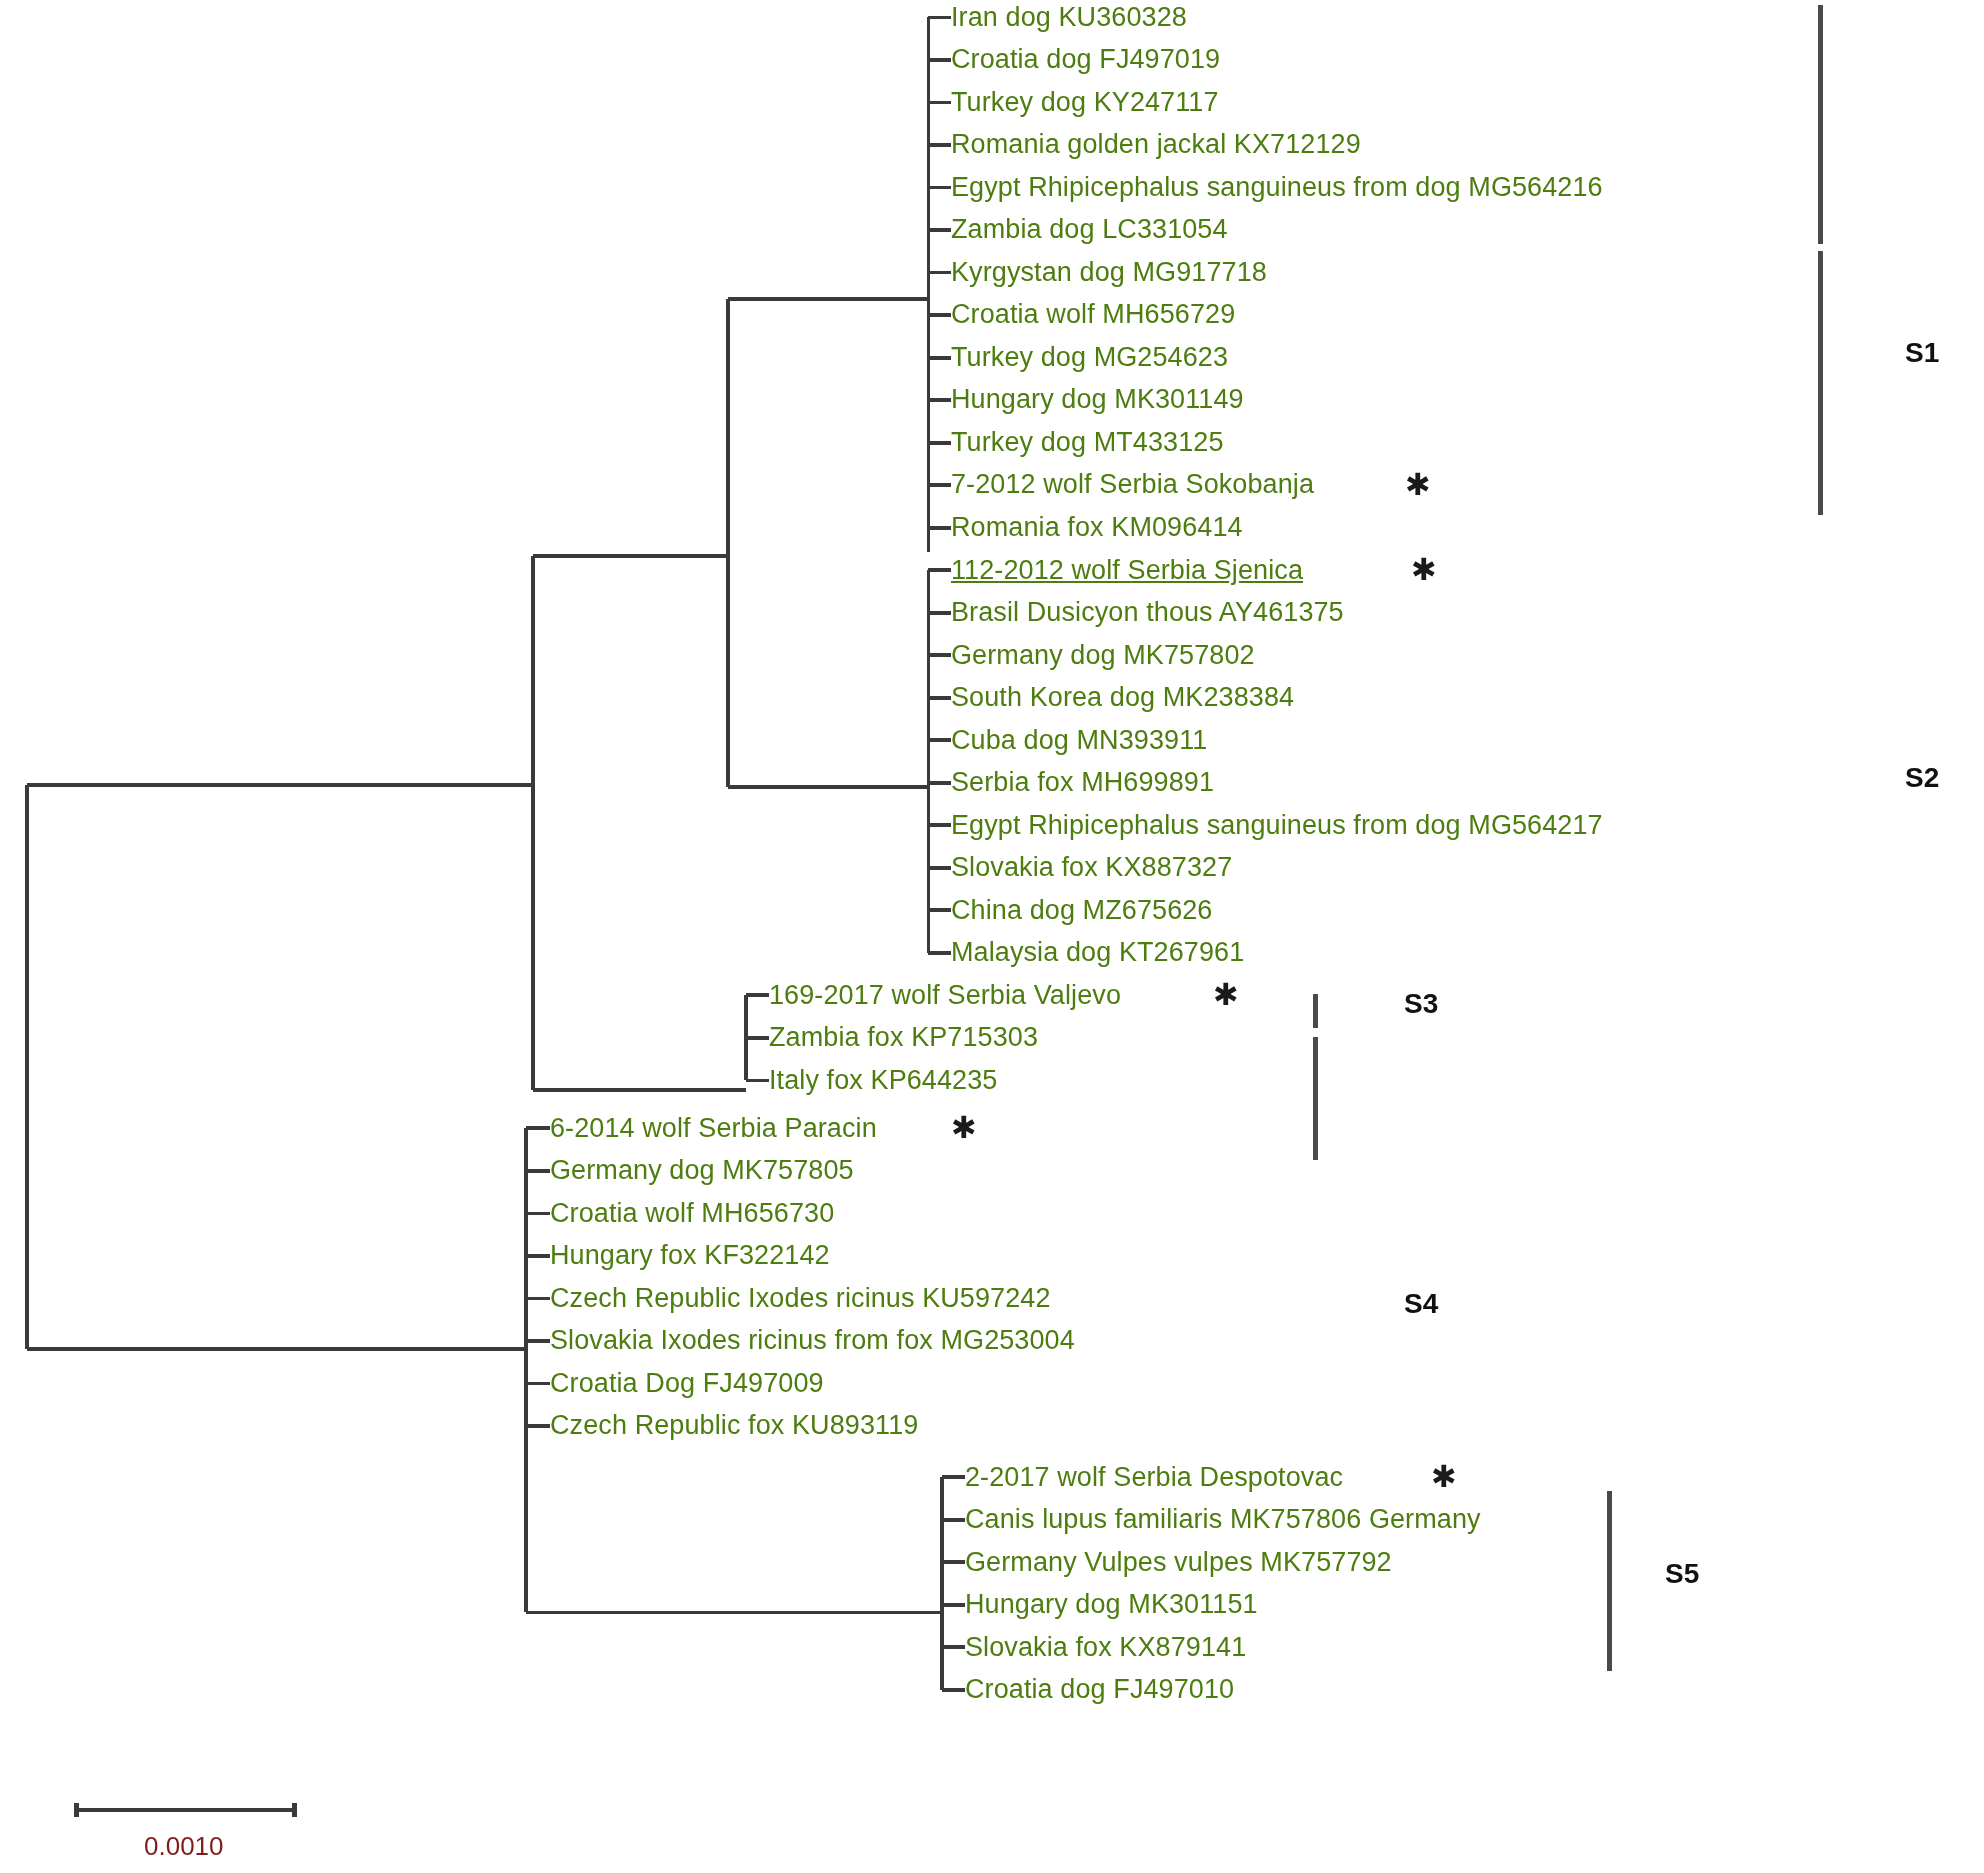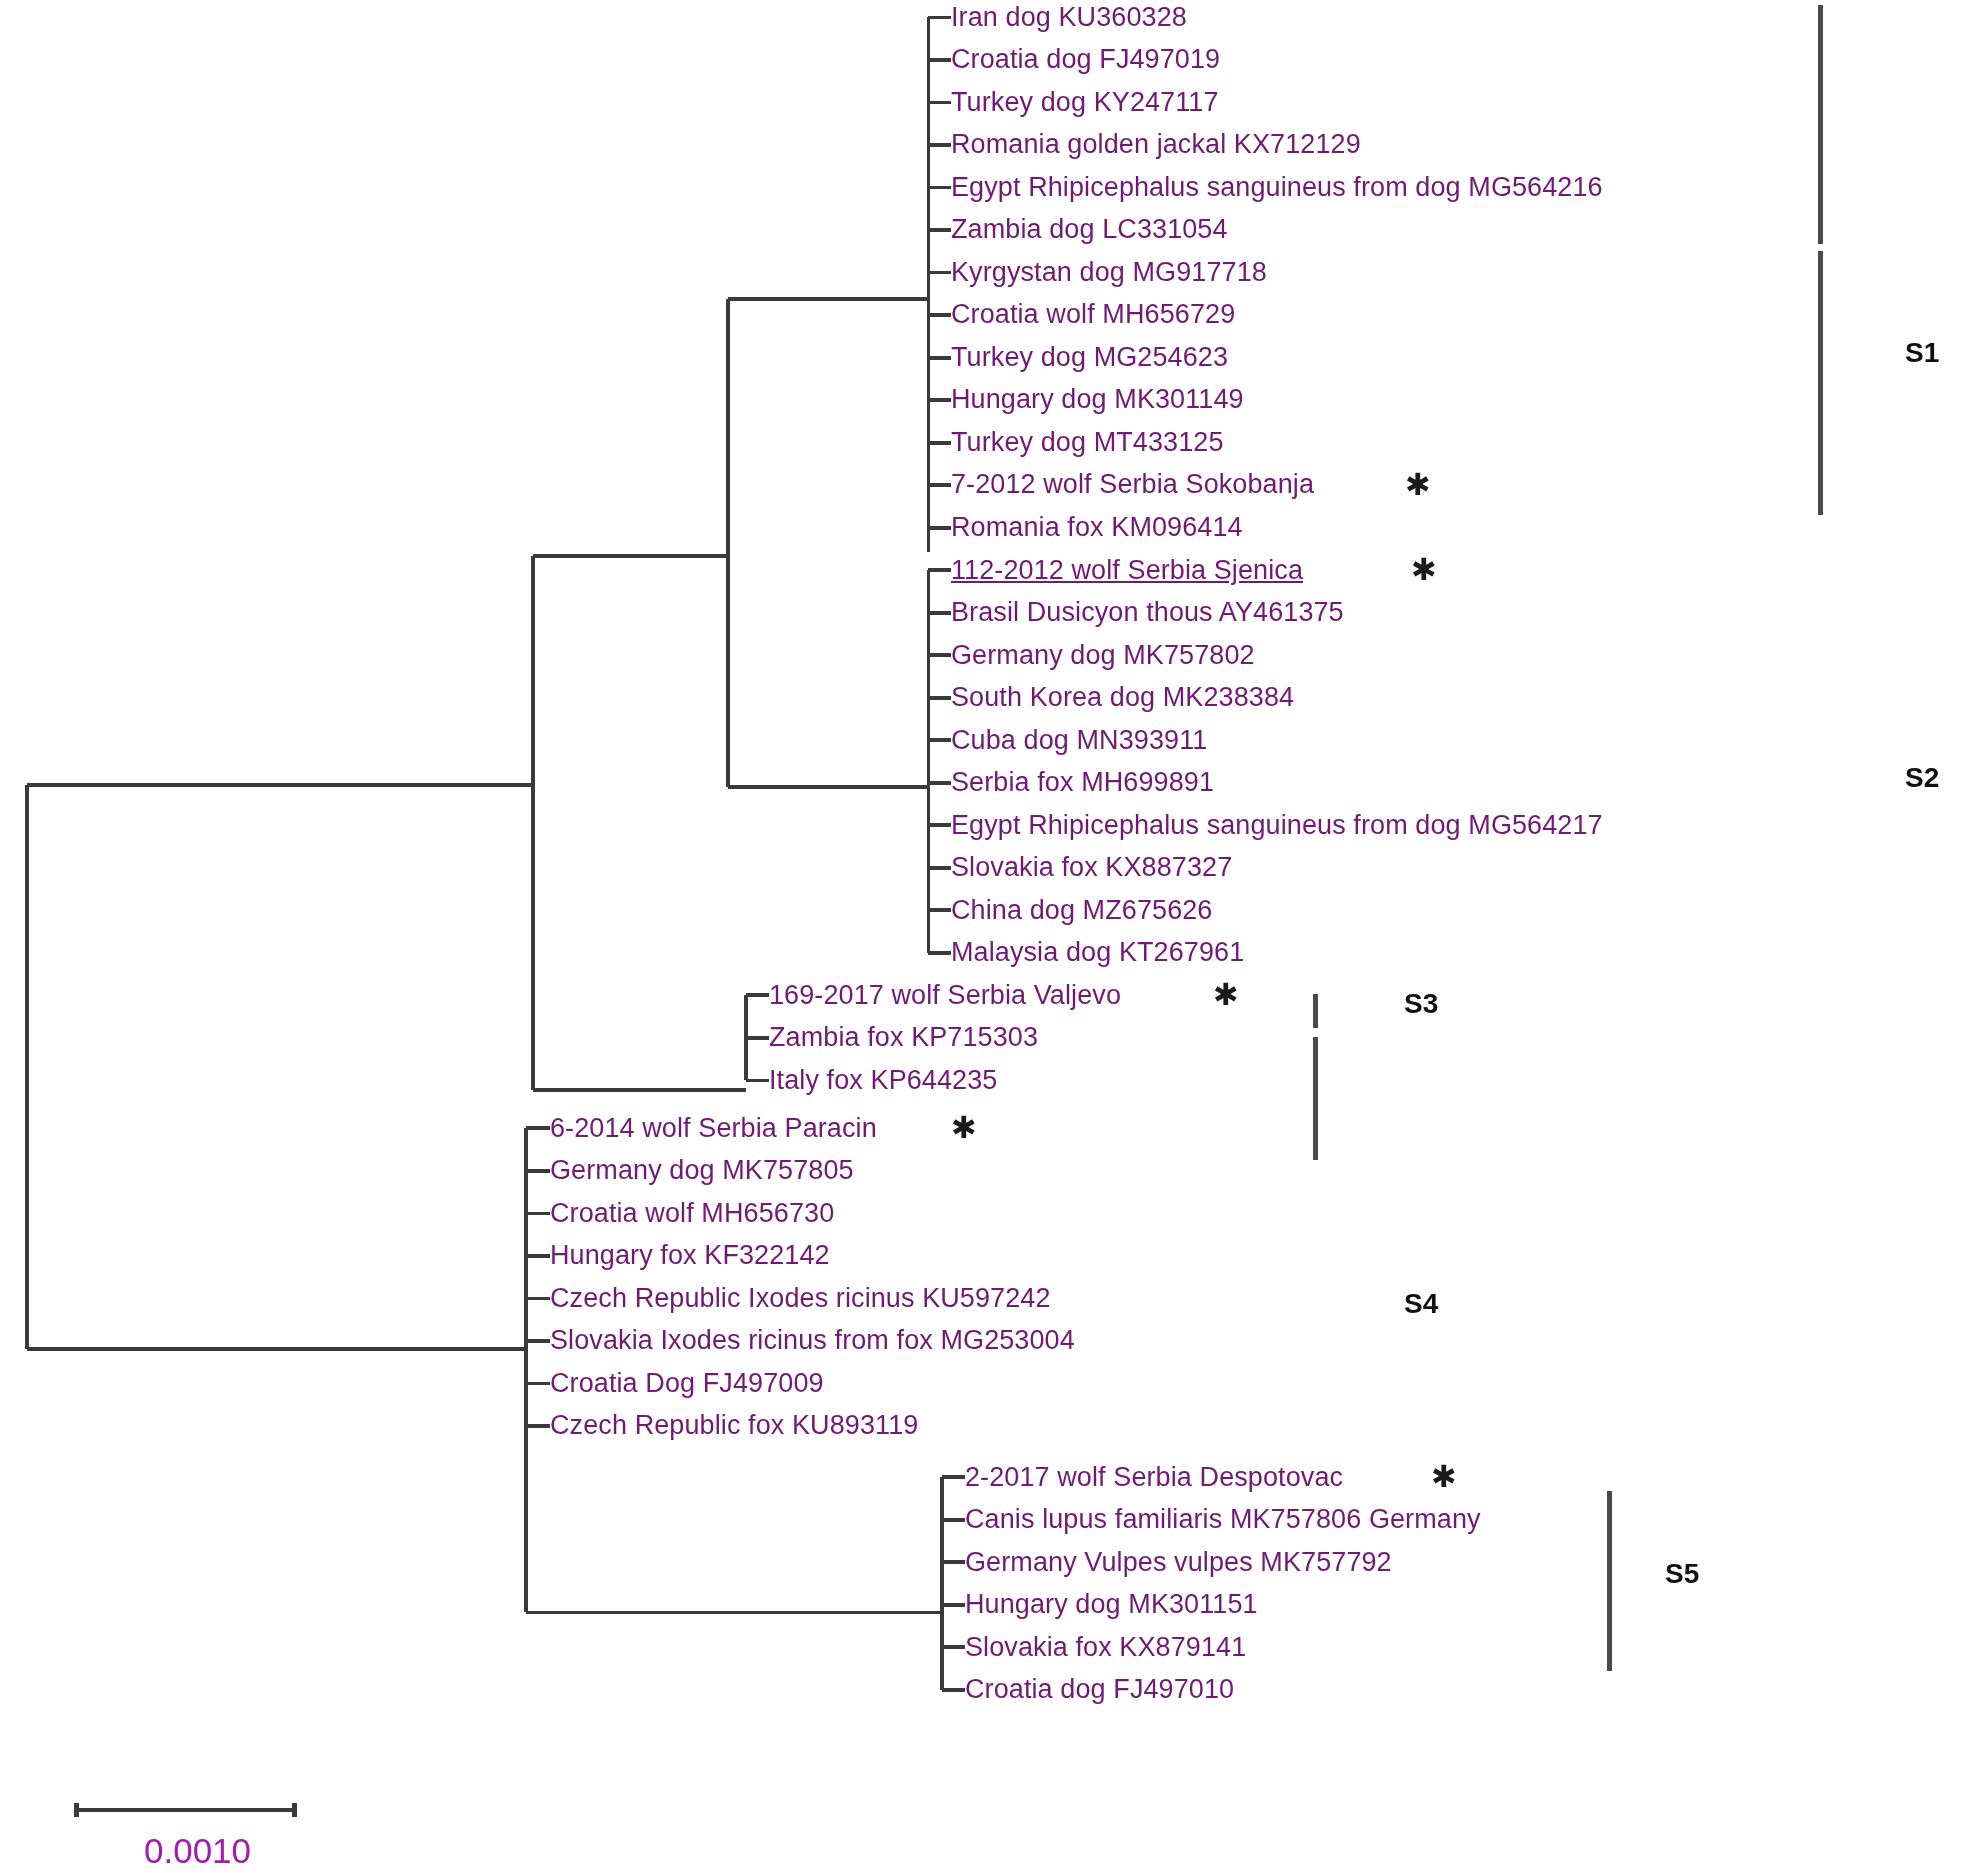--- a/index.html
+++ b/index.html
@@ -23,21 +23,21 @@
     left: 0;
     top: 0;
     width: 1985px;
     height: 1873px;
   }
   .taxon-label {
     position: absolute;
     font-family: "Liberation Sans", sans-serif;
     font-size: 27px;
     line-height: 29px;
-    color: #701a75;
+    color: #4d7c0f;
     white-space: nowrap;
     letter-spacing: 0.1px;
   }
   .star-mark {
     position: absolute;
     font-family: "Liberation Sans", sans-serif;
     font-size: 30.5px;
     line-height: 29px;
     color: #1a1a1a;
     white-space: nowrap;
@@ -46,22 +46,22 @@
     position: absolute;
     font-family: "Liberation Sans", sans-serif;
     font-size: 28px;
     font-weight: bold;
     color: #111111;
     white-space: nowrap;
   }
   .scale-caption {
     position: absolute;
     font-family: "Liberation Sans", sans-serif;
-    font-size: 35px;
-    color: #a21caf;
+    font-size: 26px;
+    color: #7f1d1d;
     white-space: nowrap;
   }
 </style>
 </head>
 <body>
 
 <div id="figure">
 
   <svg id="tree-svg" viewBox="0 0 3641 3436">
     <g stroke="#3a3a3a" stroke-width="7" fill="none" shape-rendering="crispEdges">

